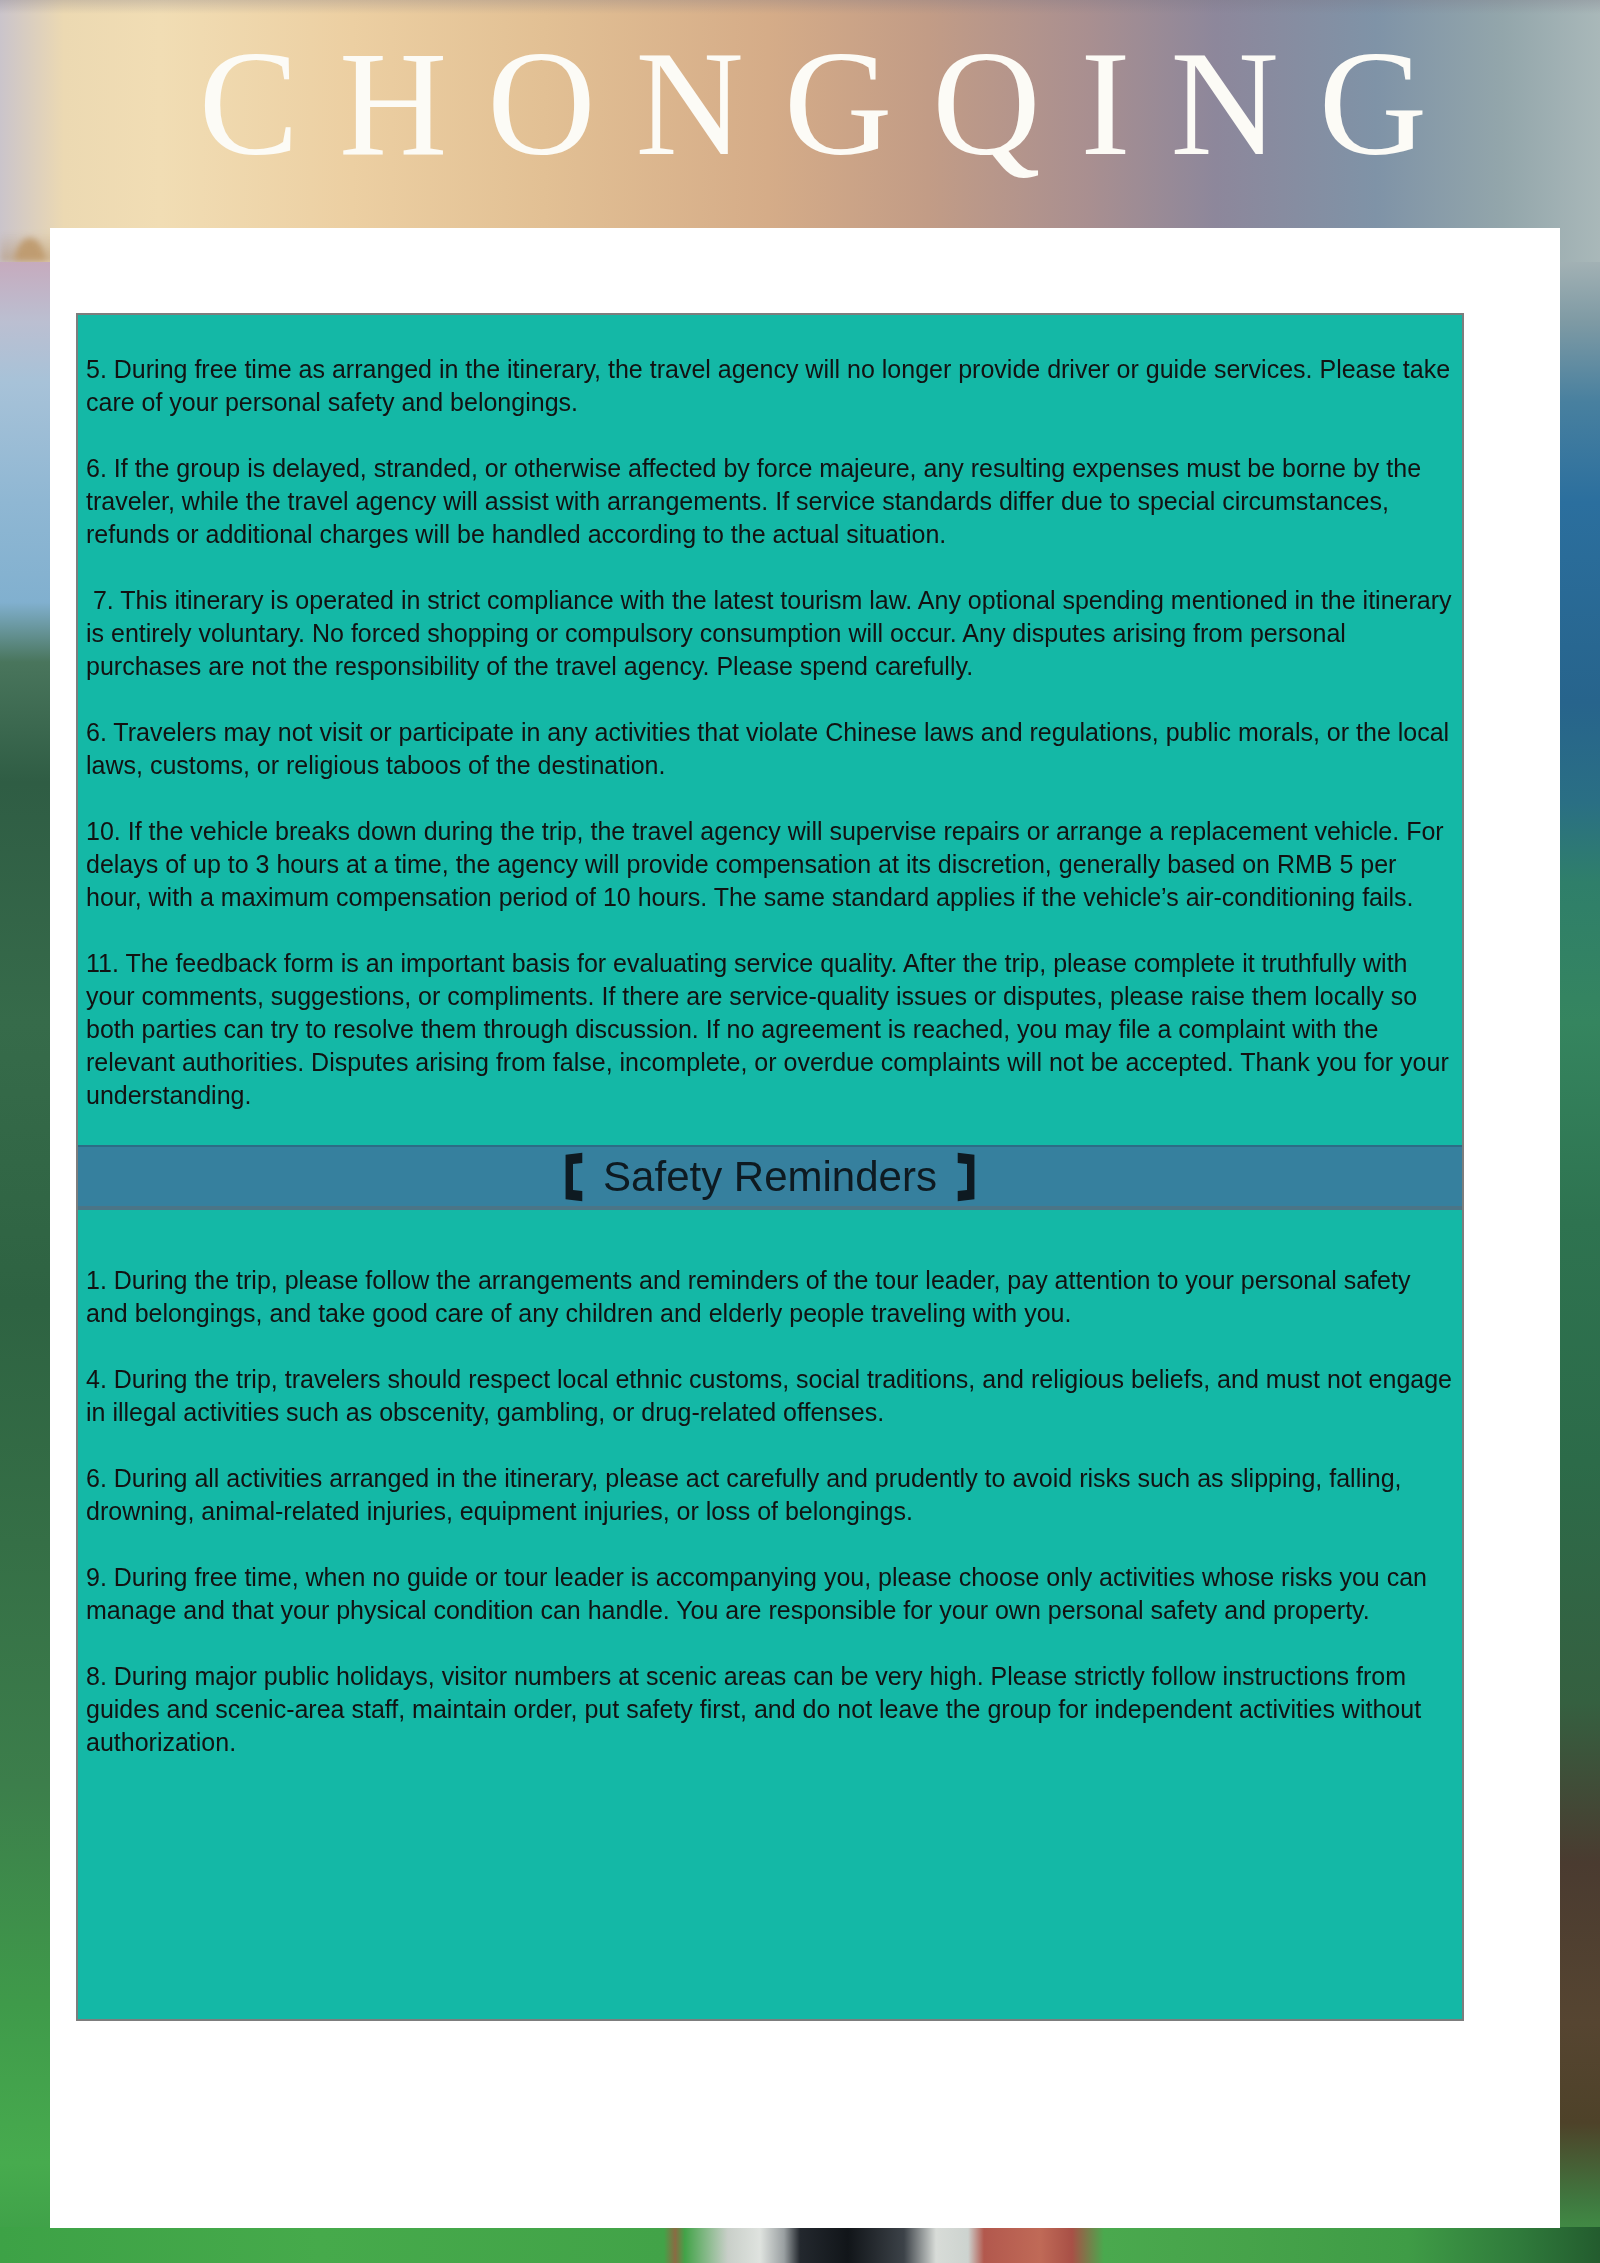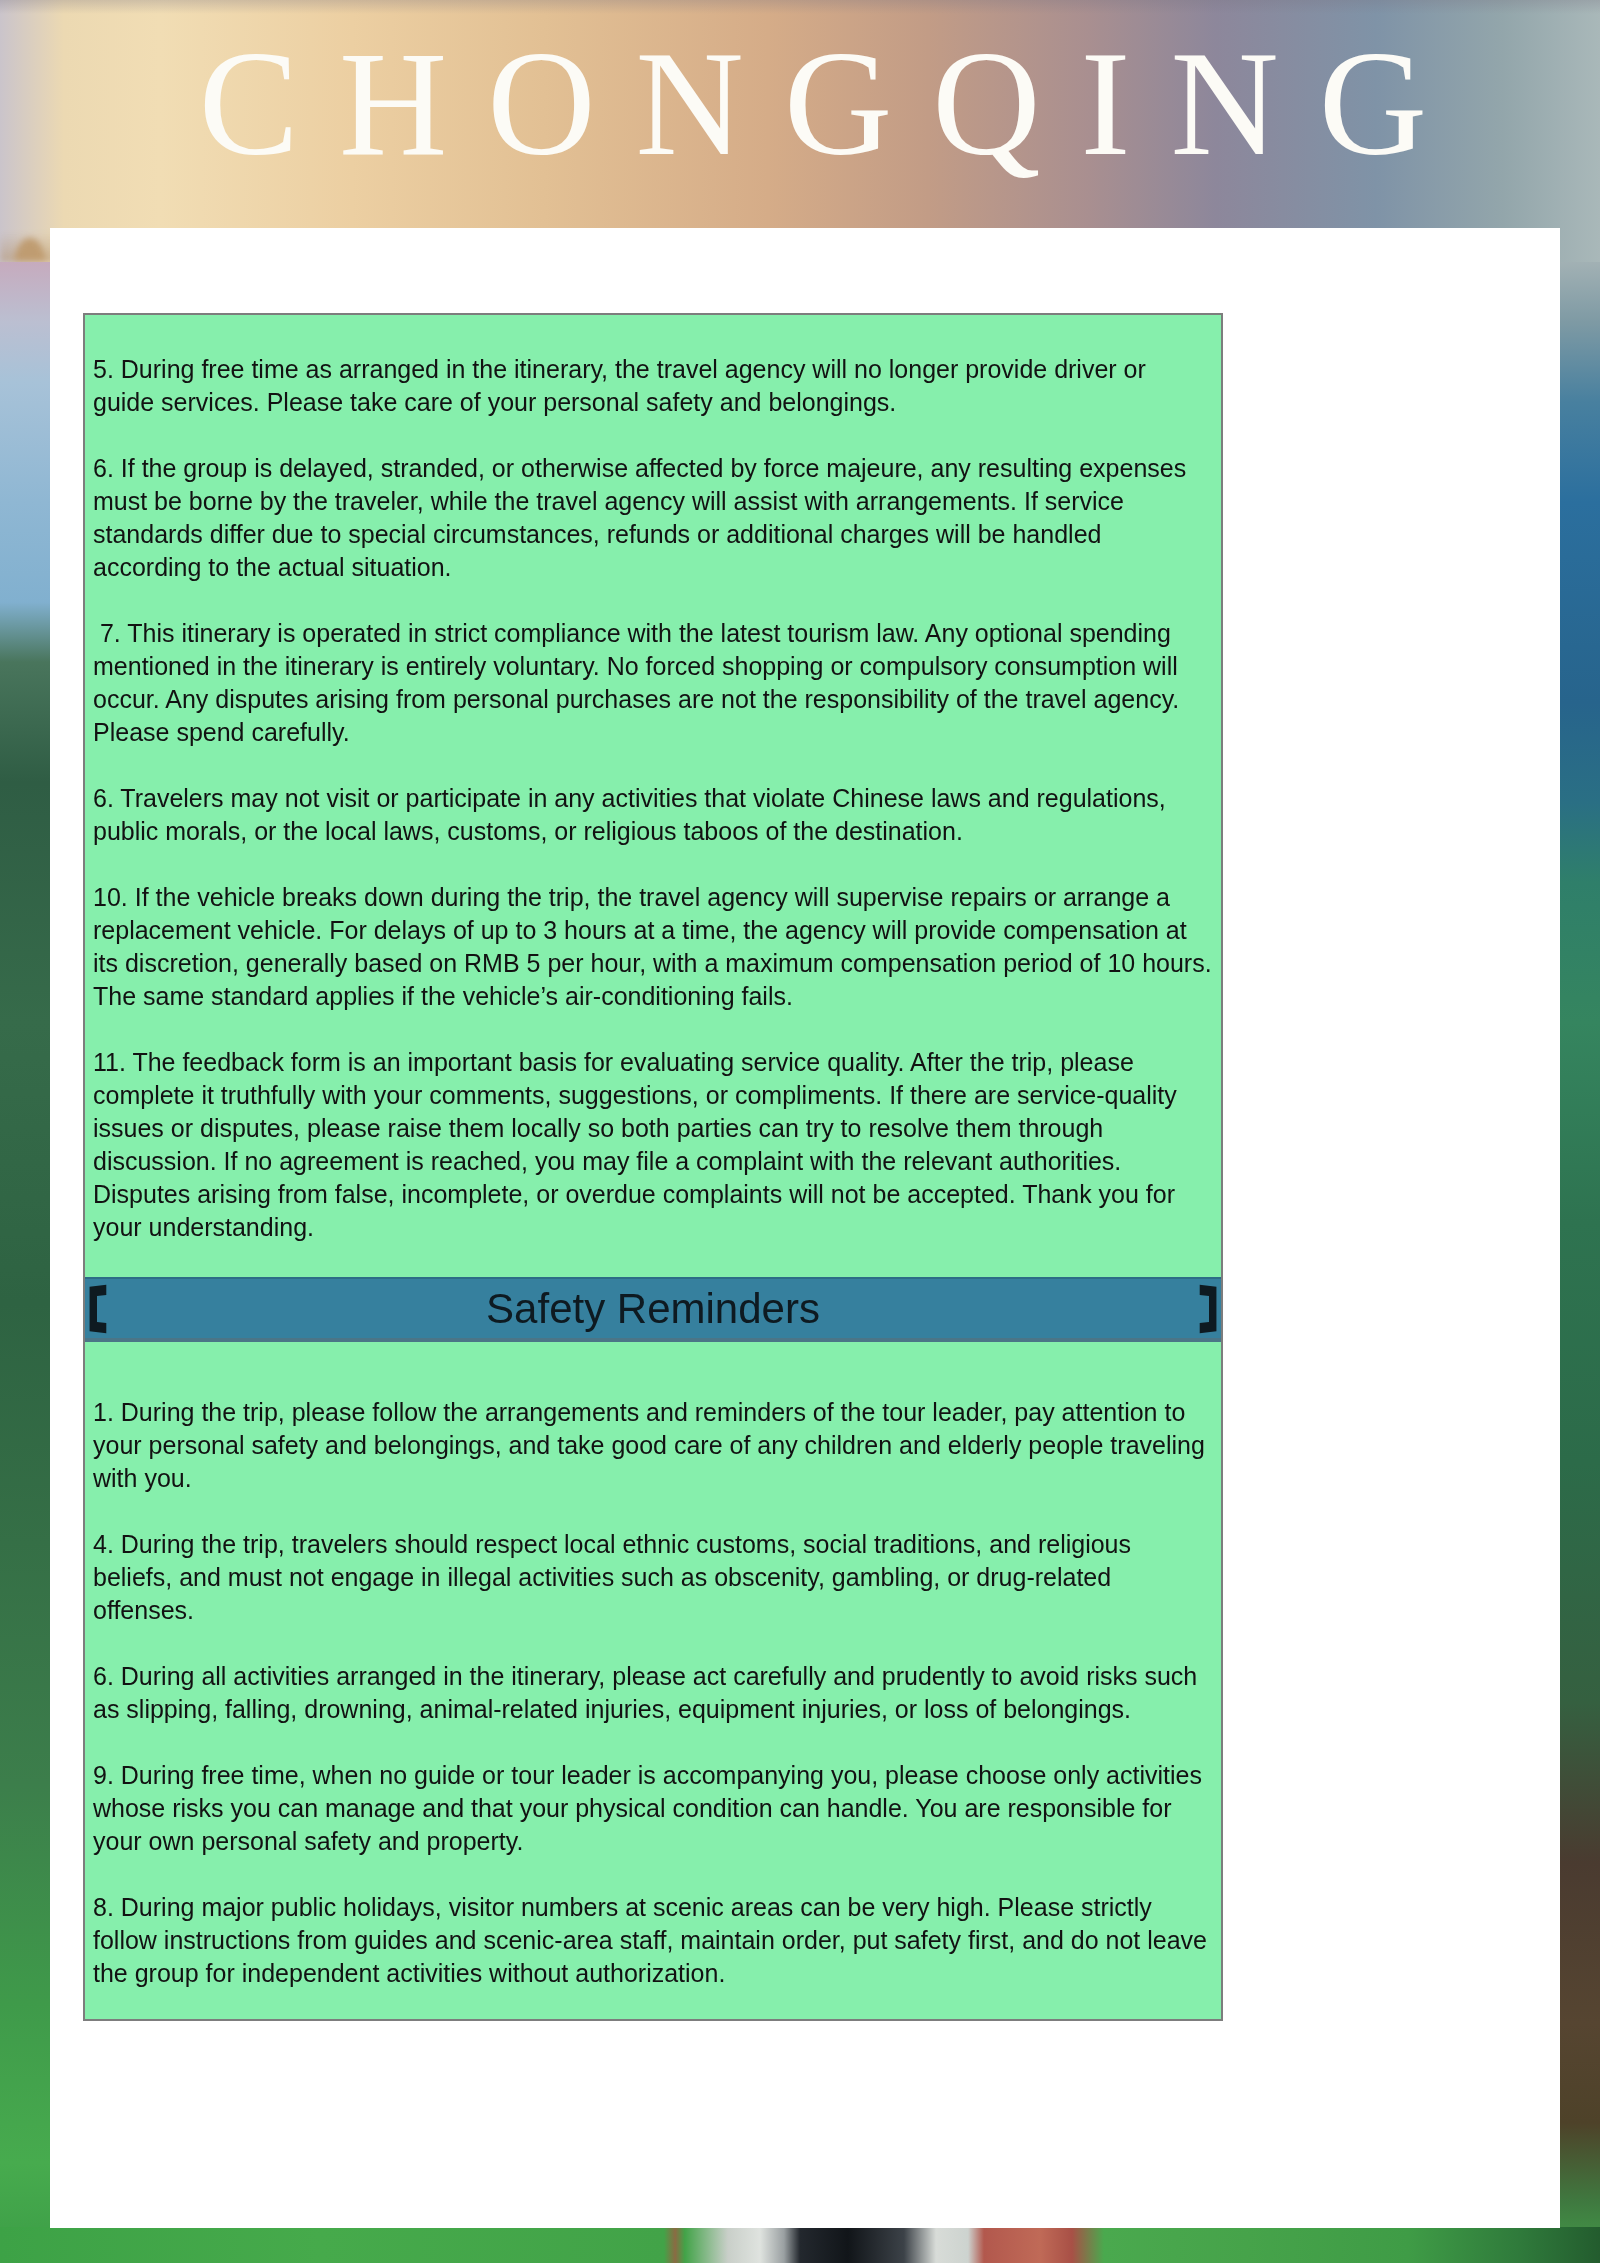--- a/index.html
+++ b/index.html
@@ -49,32 +49,32 @@
   
   .sheet{position:absolute;left:50px;top:228px;width:1510px;height:2000px;background:#ffffff;}
 
   
   .header-title{position:absolute;left:13px;top:28px;width:1600px;text-align:center;
     font-family:"Liberation Serif","DejaVu Serif",serif;
     font-size:150px;line-height:1;font-weight:400;color:#fcfbf6;
     letter-spacing:40px;text-indent:40px;white-space:nowrap;}
 
   
-  .doc-box{position:absolute;left:83px;top:313px;width:1140px;height:1708px;
-    box-sizing:border-box;border:2px solid #7d7d7d;background:#86efac;}
+  .doc-box{position:absolute;left:76px;top:313px;width:1388px;height:1708px;
+    box-sizing:border-box;border:2px solid #7d7d7d;background:#14b8a6;}
   .box-text{padding:0 8px;}
   .box-text p{margin:0 0 33px 0;font-size:25px;line-height:33px;color:#121212;
     text-align:left;word-spacing:normal;}
   .box-text-terms{padding-top:38px;}
   .box-text-safety{padding-top:54px;}
 
   
   .banner{margin-top:1px;height:65px;box-sizing:border-box;
     border-top:2px solid #2d6c86;border-bottom:4px solid #4b7587;
-    background:#36809e;display:flex;align-items:center;justify-content:space-between;gap:18px;}
+    background:#36809e;display:flex;align-items:center;justify-content:center;gap:18px;}
   .banner-label{font-size:42px;line-height:1;color:#0e1a21;font-weight:400;}
   .bracket{display:inline-flex;align-items:center;}
   .bracket svg{width:24px;height:52px;display:block;}
 </style>
 </head>
 <body>
 
 <div class="page">
 
   <div class="bg-header">

